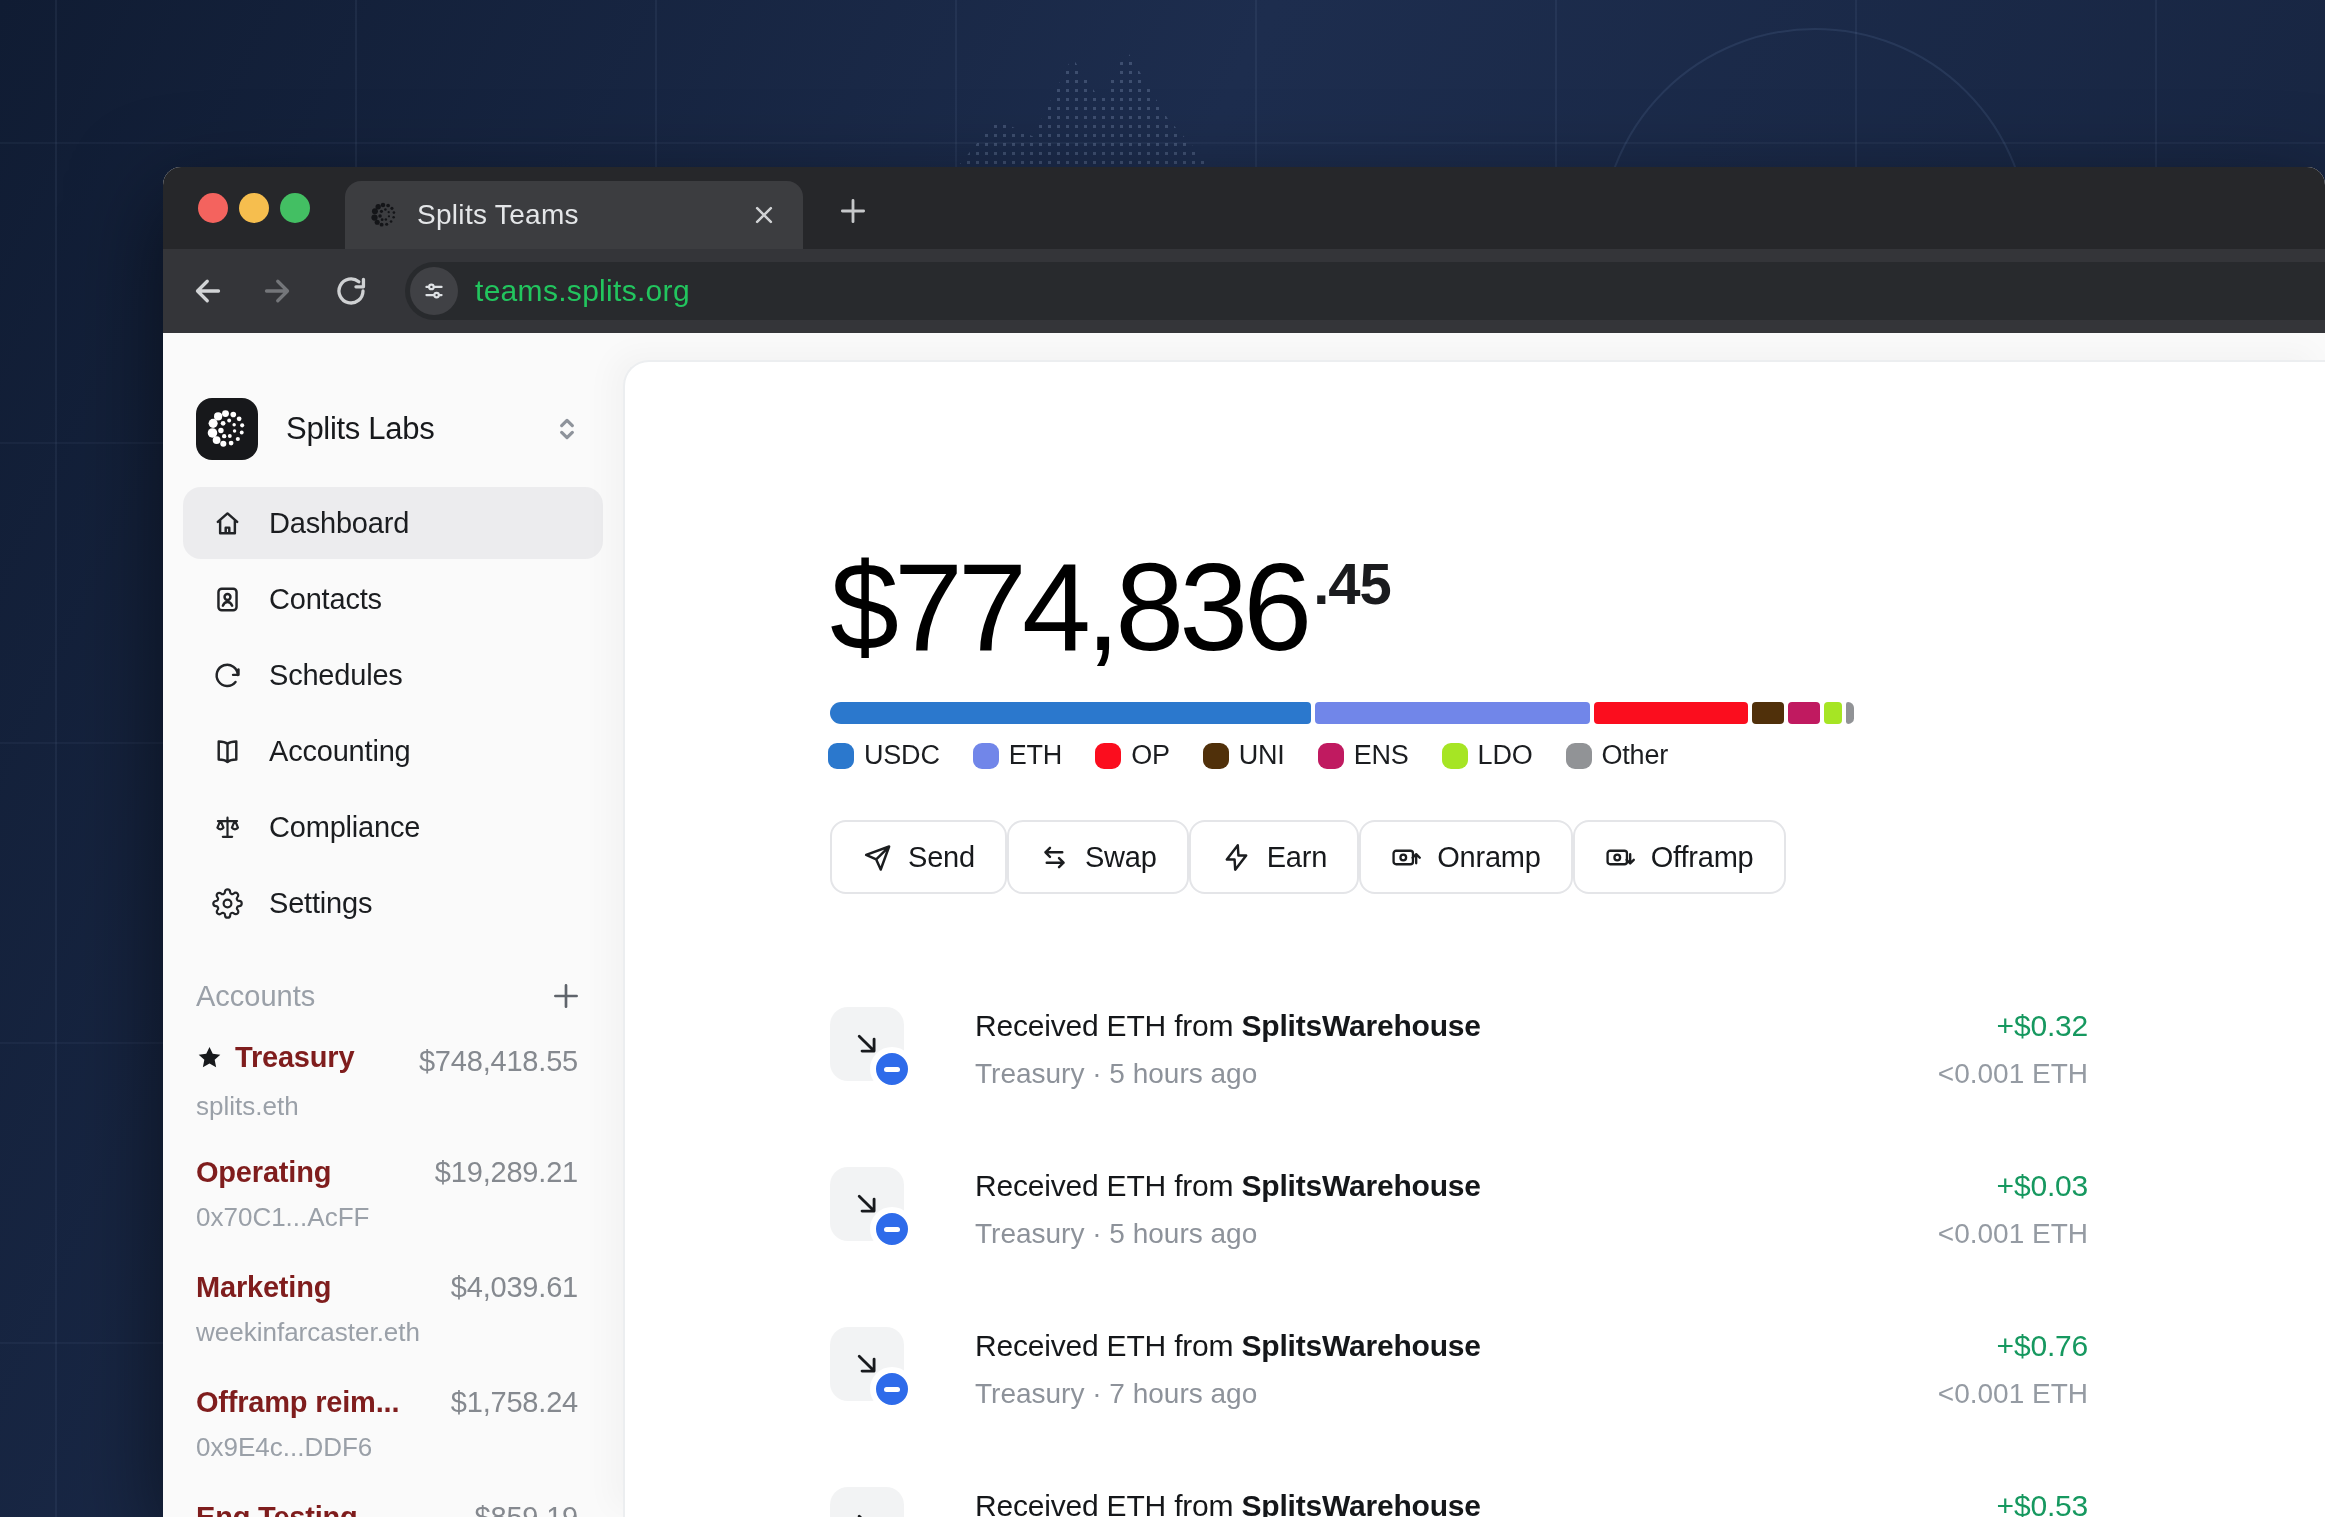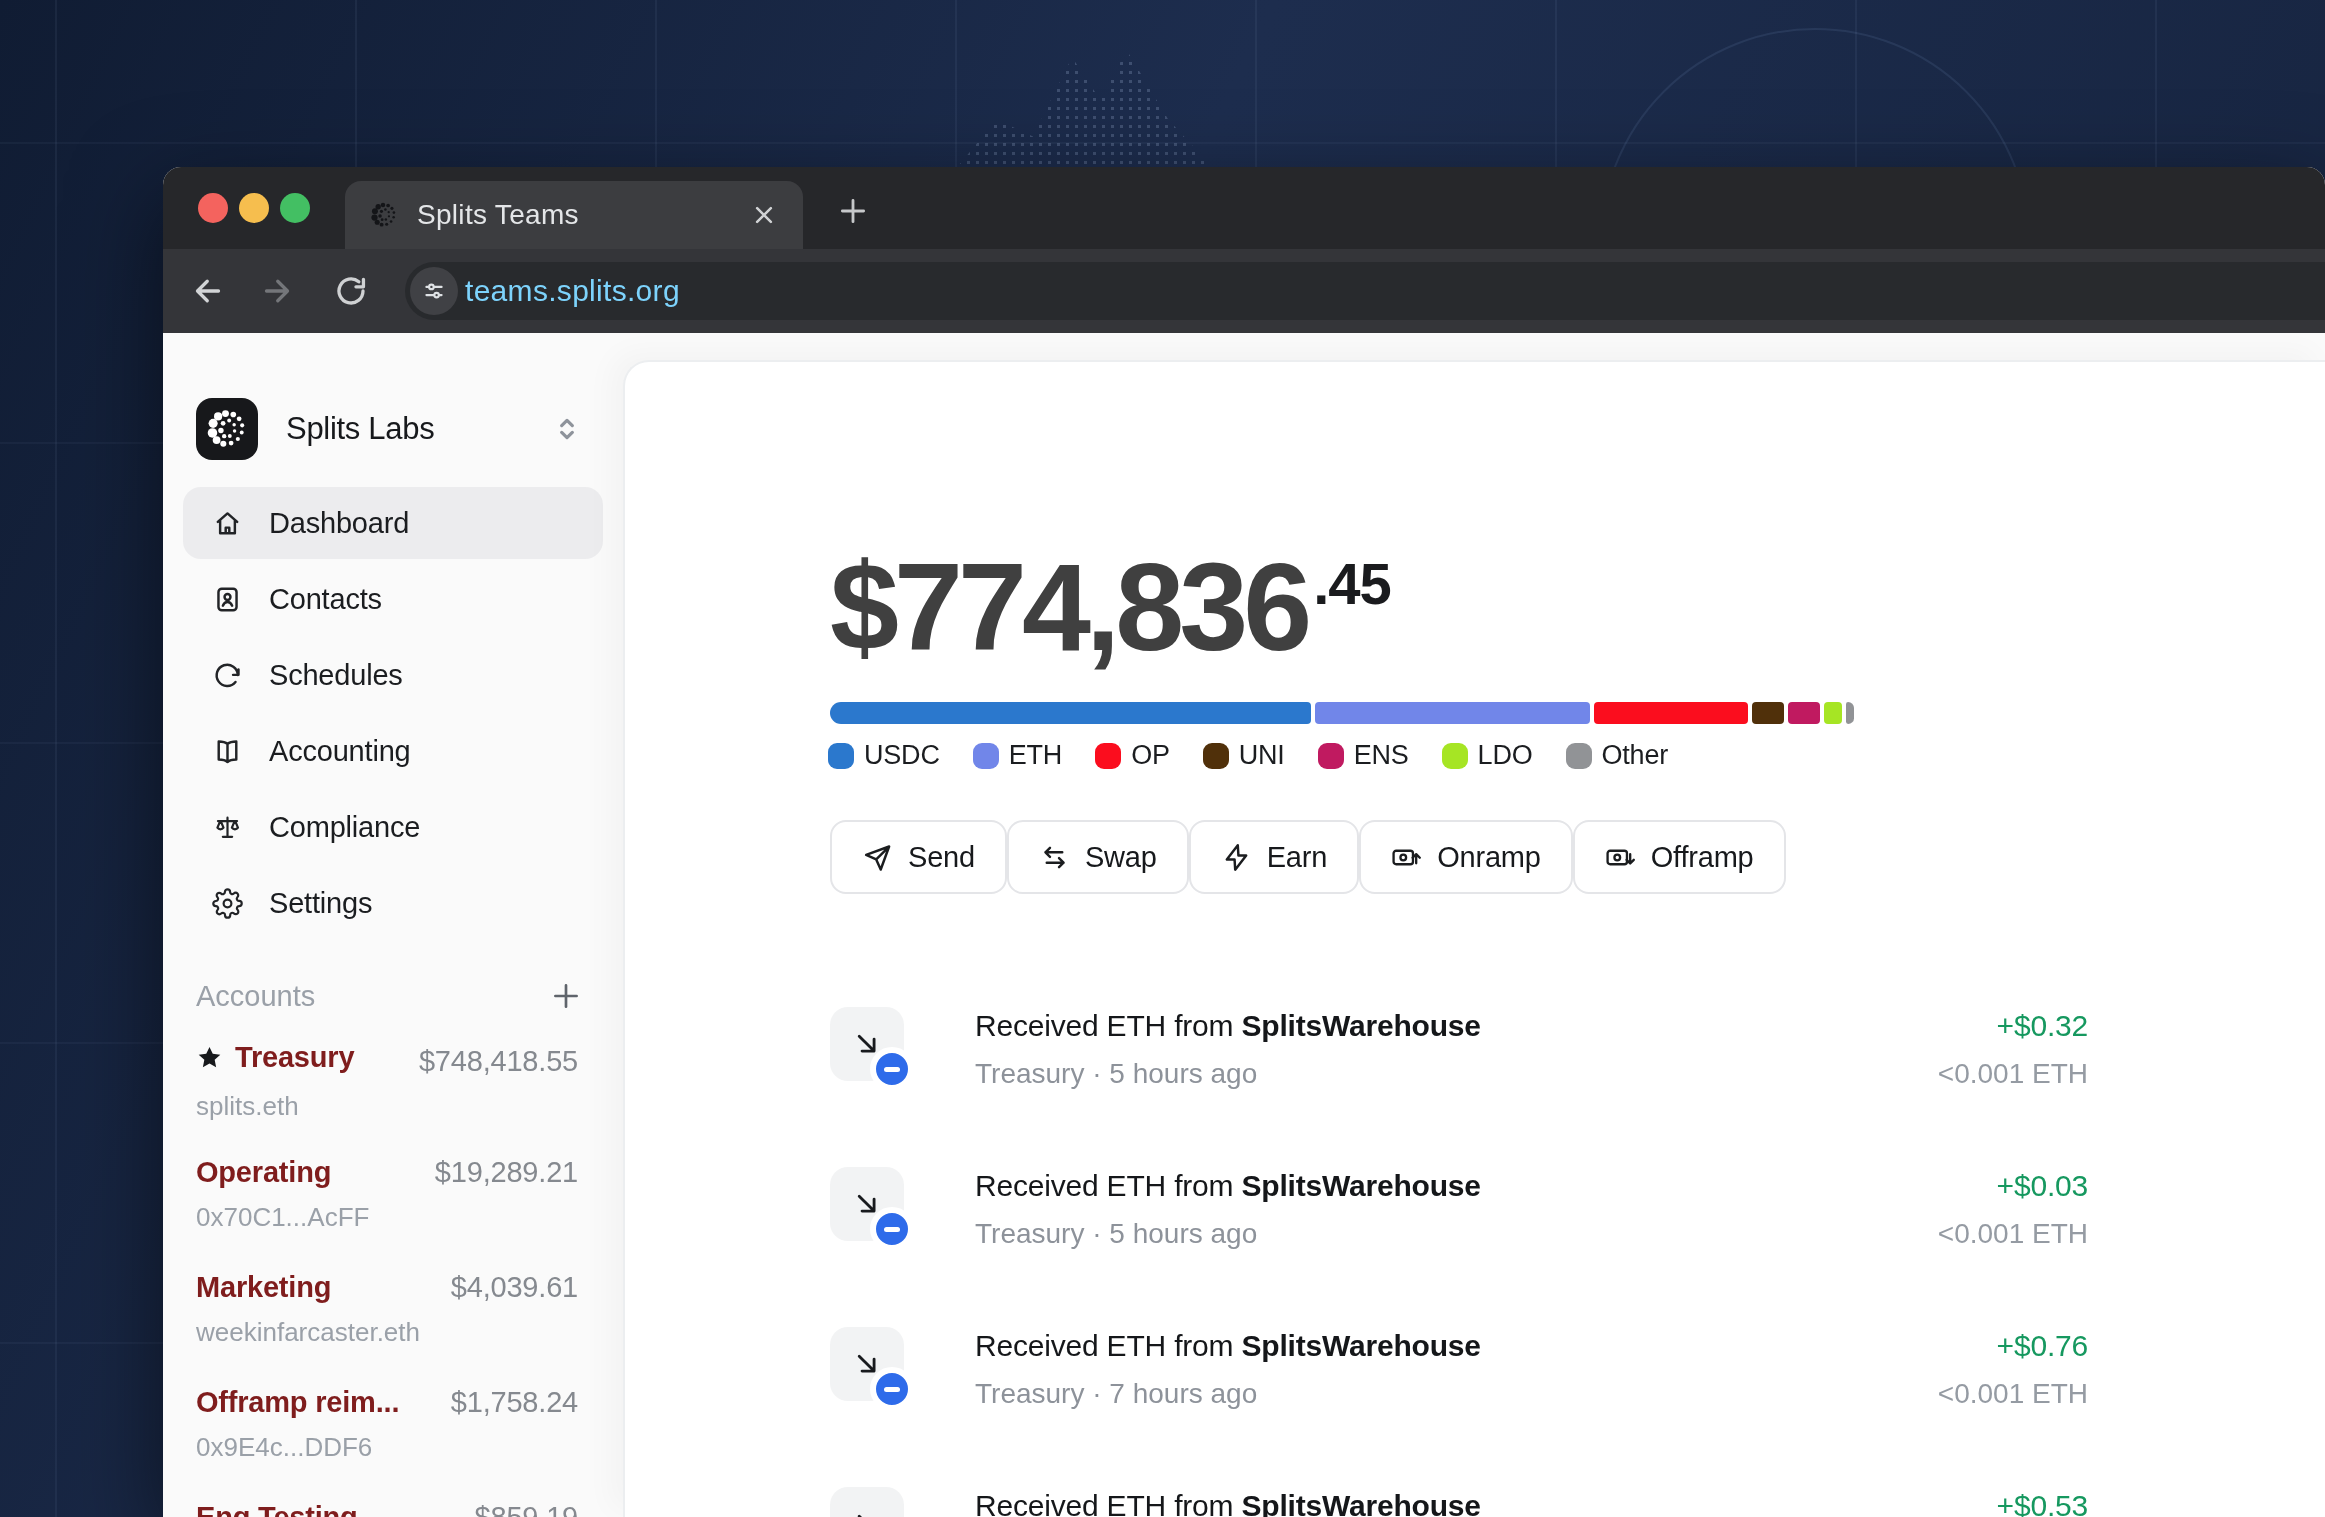--- a/index.html
+++ b/index.html
@@ -41,21 +41,21 @@
   .toolbar { position:relative; height:84px; background:#343539; }
   .nav-ico { position:absolute; top:24px; width:36px; height:36px; }
   .ico-back { left:27px; color:#d2d4d6; }
   .ico-fwd { left:96px; color:#74767a; }
   .ico-reload { left:170px; color:#cfd1d3; }
   .urlbar { position:absolute; left:242px; right:0; top:13px; height:58px;
     background:#282a2d; border-radius:29px 0 0 29px; display:flex; align-items:center; }
   .site-circle { width:48px; height:48px; margin-left:5px; border-radius:50%; background:#404145;
     display:flex; align-items:center; justify-content:center; flex:none; }
   .site-circle svg { width:26px; height:26px; color:#dfe2e5; }
-  .url-text { margin-left:7px; font-size:30px; color:#7dd3fc; letter-spacing:.3px; }
+  .url-text { margin-left:17px; font-size:30px; color:#22c55e; letter-spacing:.3px; }
 
   
   .page { position:relative; height:1184px; background:#fafafa; overflow:hidden; }
 
   
   .sidebar { position:absolute; left:0; top:0; width:460px; height:100%; }
   .org-row { position:absolute; left:33px; top:64px; right:40px; height:64px;
     display:flex; align-items:center; }
   .org-logo { width:62px; height:62px; border-radius:16px; background:#17181b; flex:none;
     display:flex; align-items:center; justify-content:center; }
@@ -82,22 +82,22 @@
   .acct-star { width:27px; height:27px; margin-right:12px; flex:none; }
   .acct-val { font-size:29px; color:#85898f; letter-spacing:-.2px; }
   .acct-sub { margin-top:13px; font-size:26px; color:#9aa0a8; }
 
   
   .card { position:absolute; left:460px; top:27px; right:0; bottom:0; background:#ffffff;
     border-top:2px solid #eceef0; border-left:2px solid #eceef0; border-radius:26px 0 0 0;
     box-shadow:-12px -8px 30px rgba(0,0,0,.03); overflow:hidden; }
 
   .balance { position:absolute; left:205px; top:183px; display:flex; align-items:flex-start; }
-  .balance-whole { font-size:124px; font-weight:700; letter-spacing:-5px; line-height:1;
-    color:#404040; }
+  .balance-whole { font-size:124px; font-weight:400; letter-spacing:-5px; line-height:1;
+    color:#000000; }
   .balance-frac { font-size:58px; font-weight:600; letter-spacing:-1px; line-height:1;
     margin:10px 0 0 6px; color:#1a1b1e; }
 
   .allocbar { position:absolute; left:205px; top:340px; width:1024px; height:22px;
     display:flex; gap:4px; }
   .seg { flex-basis:0; border-radius:4px; }
   .seg:first-child { border-radius:11px 4px 4px 11px; }
   .seg:last-child { border-radius:4px 11px 11px 4px; }
 
   .legend { position:absolute; left:203px; top:378px; display:flex; gap:33px; align-items:center; }

